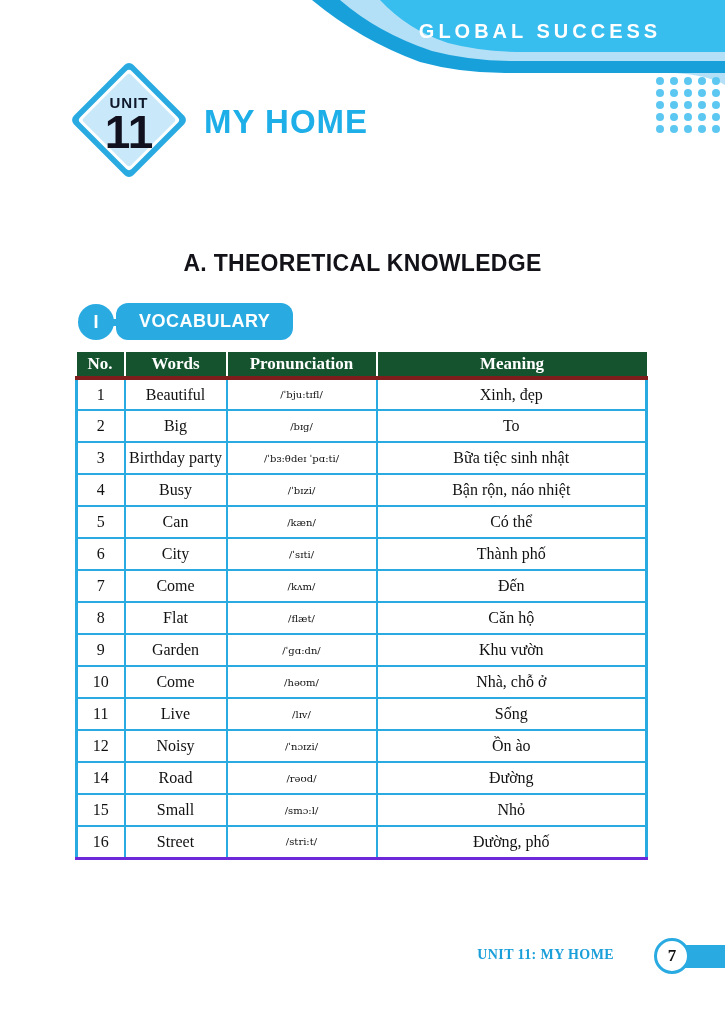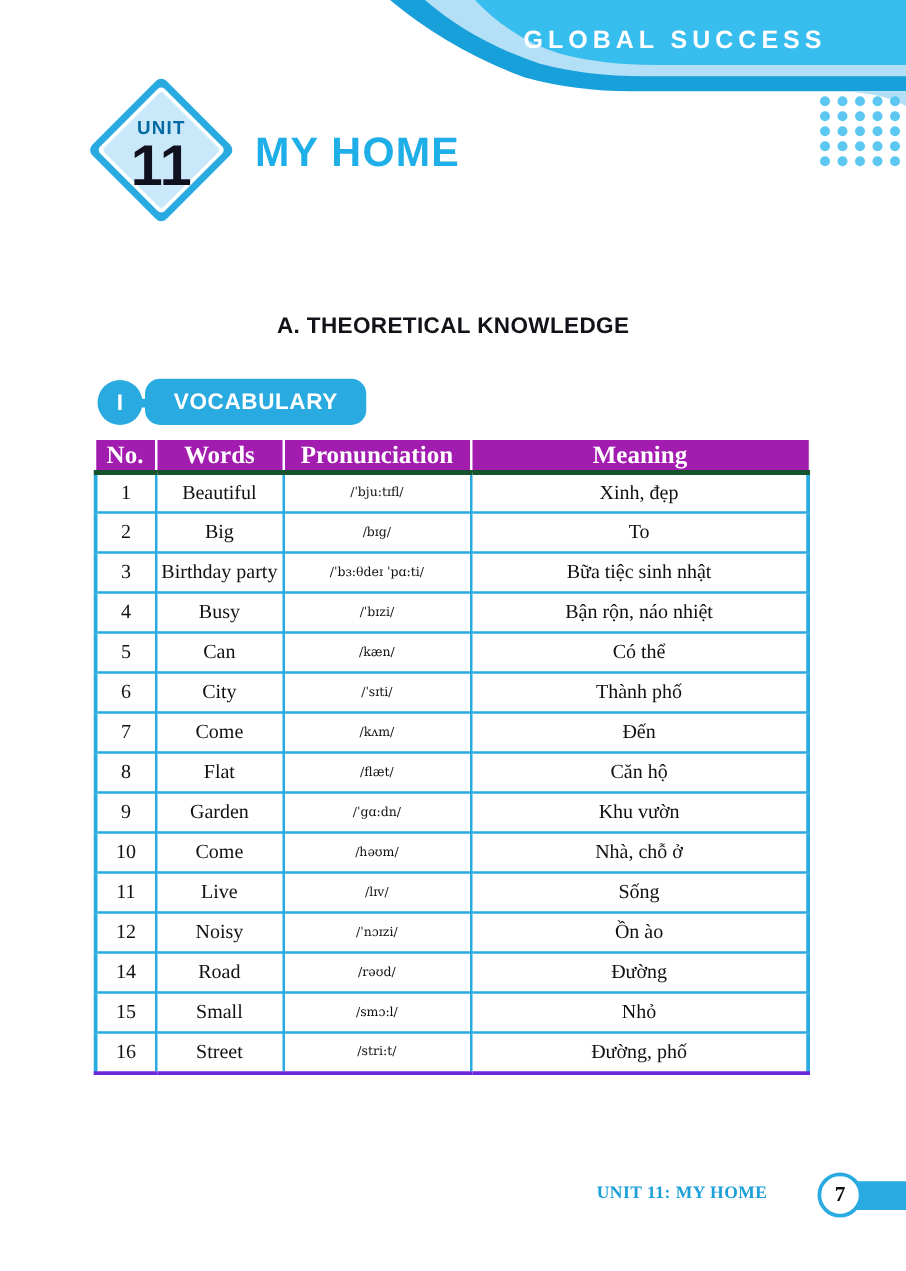--- a/index.html
+++ b/index.html
@@ -17,38 +17,38 @@
   }
 
   
   .diamond-wrap { position:absolute; left:70px; top:61px; width:118px; height:118px; }
   .d-layer { position:absolute; left:50%; top:50%; transform:translate(-50%,-50%) rotate(45deg); }
   .d-outer { width:84px; height:84px; background:#29abe2; border-radius:6px; }
   .d-mid   { width:73px; height:73px; background:#ffffff; border-radius:4px; }
   .d-inner { width:67px; height:67px; background:#c9e9fb; border-radius:3px; }
   .d-text  { position:absolute; left:0; top:0; width:100%; height:100%;
              display:flex; flex-direction:column; align-items:center; justify-content:center; }
-  .d-unit  { font-weight:900; font-size:15px; letter-spacing:1px; color:#0369a1; line-height:15px; margin-top:8px;}
+  .d-unit  { font-weight:900; font-size:15px; letter-spacing:1px; color:#0f172a; line-height:15px; margin-top:8px;}
   .d-num   { font-weight:900; font-size:46px; color:#10101e; line-height:44px; }
 
   .page-title {
     position:absolute; left:204px; top:103px;
     font-size:33px; font-weight:900; letter-spacing:1px; color:#1fafe8;text-align:right;
   }
 
   
   .dots { position:absolute; left:656px; top:77px;
           display:grid; grid-template-columns:repeat(5,8px); grid-auto-rows:8px;
           column-gap:6px; row-gap:4px; }
   .dot  { width:8px; height:8px; border-radius:50%; background:#5cc8f2; }
 
   
   .section-heading {
     position:absolute; left:0; top:250px; width:100%;
-    text-align:center; font-size:18px; font-weight:900;
+    text-align:center; font-size:23px; font-weight:900;
     letter-spacing:0.3px; color:#121218;
   }
 
   
   .numeral-circle {
     position:absolute; left:78px; top:304px; width:36px; height:36px;
     background:#29abe2; border-radius:50%;
     display:flex; align-items:center; justify-content:center;
     color:#ffffff; font-weight:900; font-size:18px;
   }
@@ -63,24 +63,24 @@
   
   .vocab-table {
     position:absolute; left:75px; top:352px; width:570px;
     border-collapse:collapse; table-layout:fixed;
   }
   .vocab-table col.c-no      { width:48px;  }
   .vocab-table col.c-word    { width:102px; }
   .vocab-table col.c-pron    { width:150px; }
   .vocab-table col.c-meaning { width:270px; }
   .vocab-table th {
-    background:#a21caf; color:#ffffff;
-    font-family:"Liberation Serif","DejaVu Serif",serif;
-    font-weight:bold; font-size:20px; height:26px;
-    border:2px solid #ffffff; border-top:none; border-bottom:4px solid #14532d;
+    background:#14532d; color:#ffffff;
+    font-family:"Liberation Serif","DejaVu Serif",serif;
+    font-weight:bold; font-size:17px; height:26px;
+    border:2px solid #ffffff; border-top:none; border-bottom:4px solid #7f1d1d;
     text-align:center; vertical-align:middle;
   }
   .vocab-table th:first-child { border-left:none; }
   .vocab-table th:last-child  { border-right:none; }
   .vocab-table td {
     border:2px solid #29abe2; height:32px;
     text-align:center; vertical-align:middle;
     font-family:"Liberation Serif","DejaVu Serif",serif;
     font-size:16px; color:#111111; background:#ffffff;
   }

